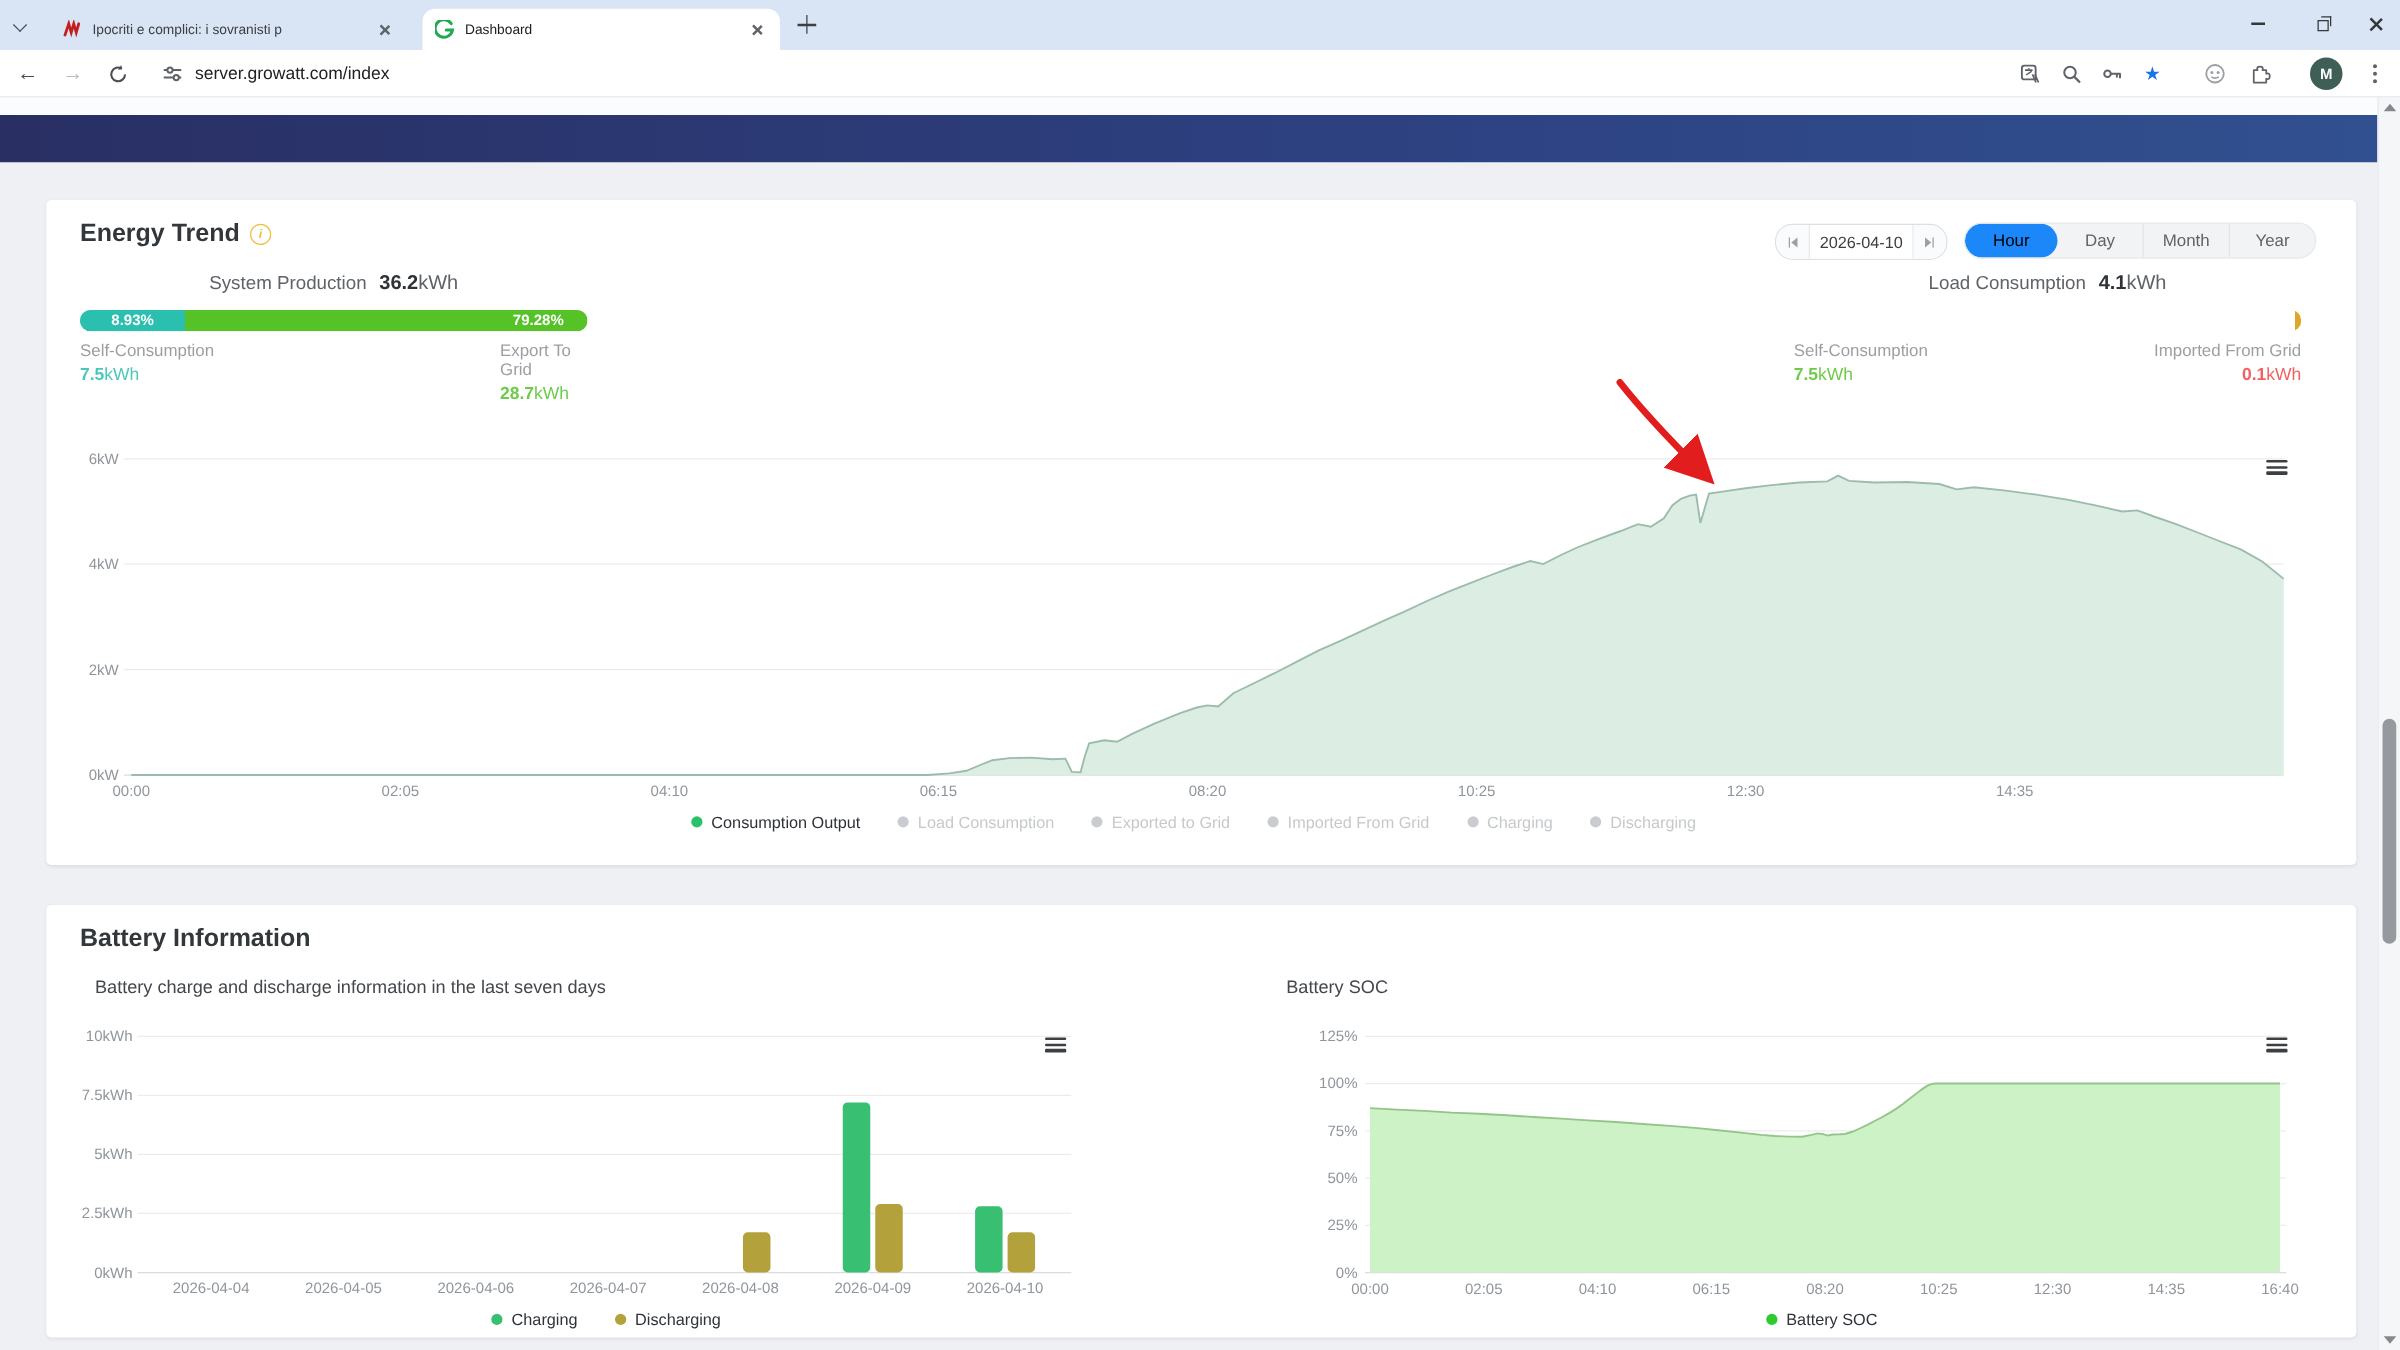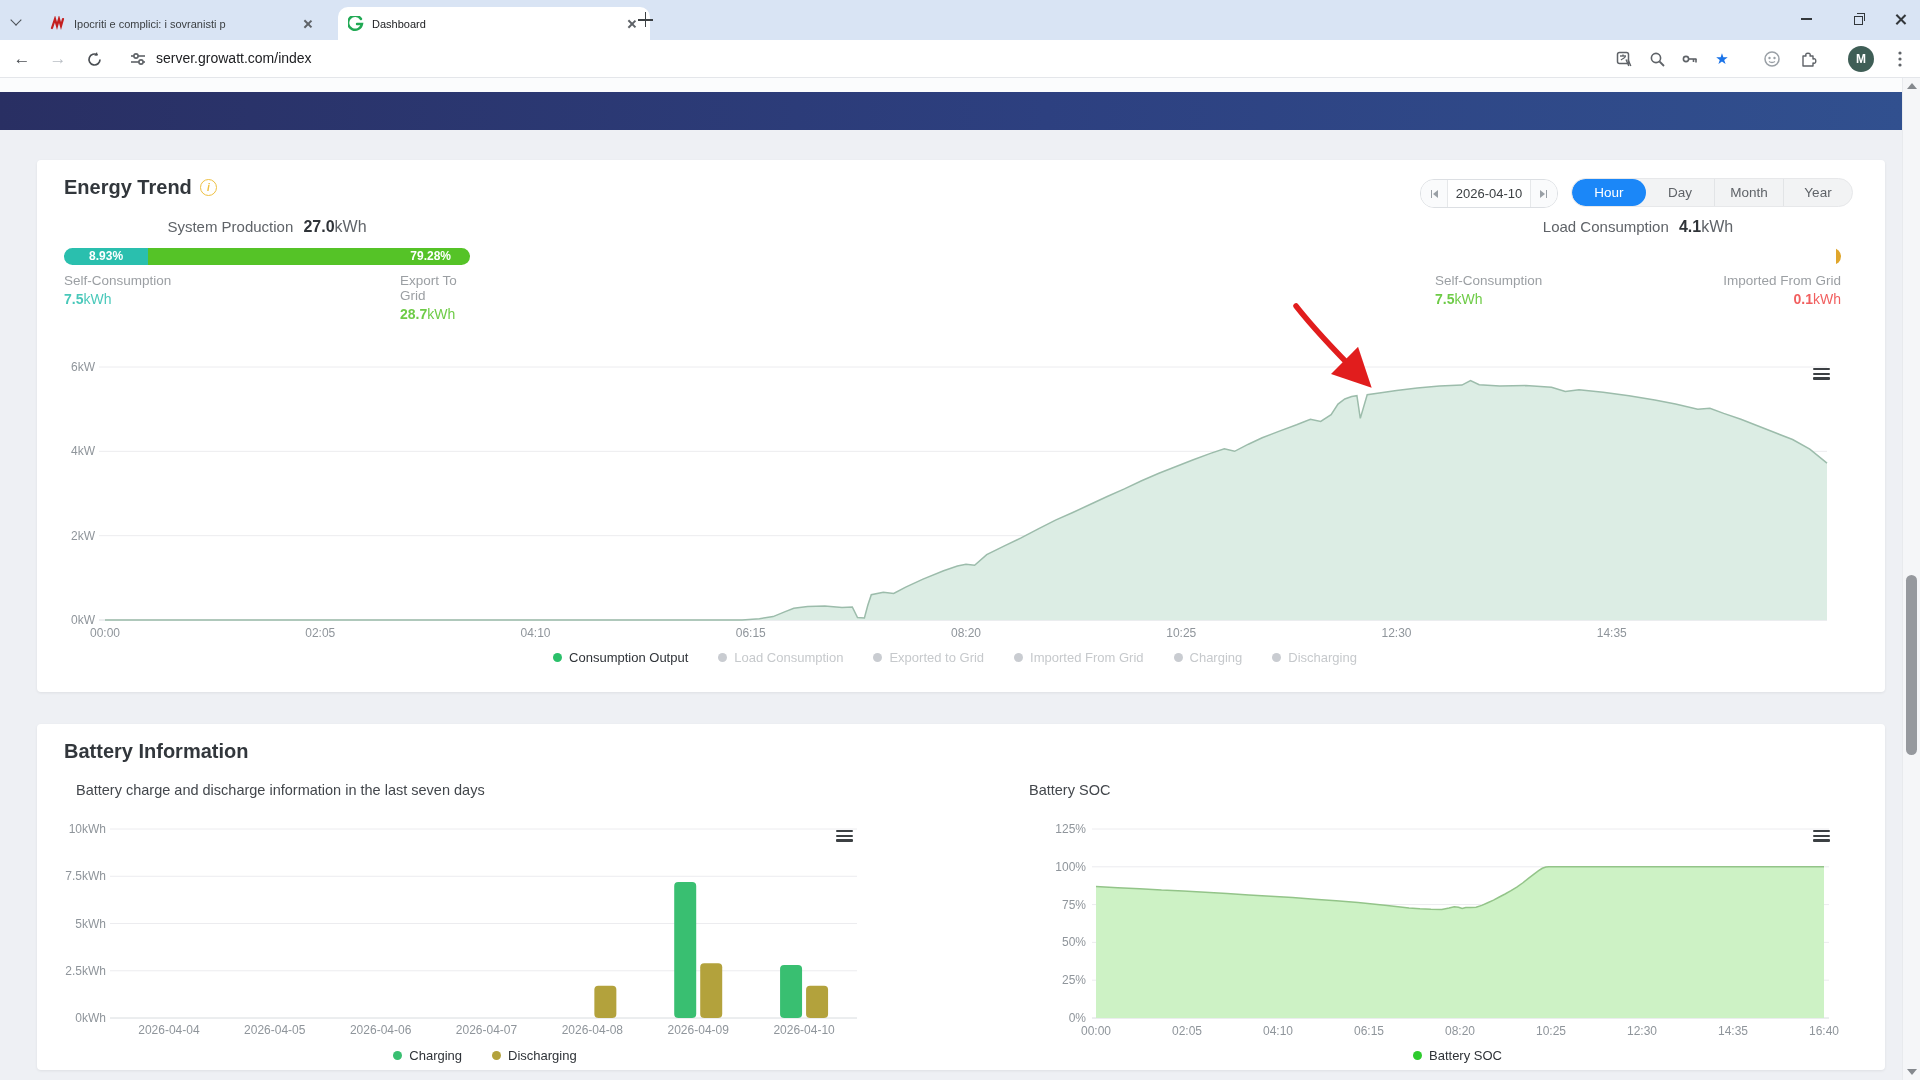--- a/index.html
+++ b/index.html
@@ -6,21 +6,21 @@
   #screen{position:relative;width:1920px;height:1080px;overflow:hidden;
     font-family:"Liberation Sans",sans-serif;background:#eef1f5;}
   
   .tabstrip{position:absolute;left:0;top:0;width:1920px;height:40px;background:#d9e4f4;}
   .tsearch{position:absolute;left:12px;top:14px;width:10px;height:10px;}
   .tsearch::before{content:"";position:absolute;left:0;top:2px;width:7px;height:7px;
     border-right:1.8px solid #4a5056;border-bottom:1.8px solid #4a5056;transform:rotate(45deg);}
   .tab{position:absolute;top:7px;height:33px;display:flex;align-items:center;gap:8px;
     padding:0 10px;font-size:11px;color:#3c4043;box-sizing:border-box;}
   .tab.inactive{left:40px;width:286px;}
-  .tab.active{left:338px;width:312px;background:#fff;border-radius:10px 10px 0 0;color:#202124;}
+  .tab.active{left:338px;width:286px;background:#fff;border-radius:10px 10px 0 0;color:#202124;}
   .tab-title{flex:1;white-space:nowrap;overflow:hidden;}
   .xicon{position:relative;width:16px;height:16px;flex:0 0 16px;}
   .xicon::before,.xicon::after{content:"";position:absolute;left:7.3px;top:3px;width:1.5px;height:10px;background:#5f6368;}
   .xicon::before{transform:rotate(45deg);} .xicon::after{transform:rotate(-45deg);}
   .newtab{position:absolute;left:638px;top:12px;width:16px;height:16px;}
   .newtab::before{content:"";position:absolute;left:0;top:7px;width:15px;height:1.7px;background:#3c4043;}
   .newtab::after{content:"";position:absolute;left:6.6px;top:0;width:1.7px;height:15px;background:#3c4043;}
   .wctl{position:absolute;top:0;width:46px;height:38px;display:flex;align-items:center;justify-content:center;}
   .ic-min{width:11px;height:1.6px;background:#33373b;}
   .ic-restore{position:relative;width:10px;height:10px;}
@@ -73,21 +73,21 @@
   .tri{width:0;height:0;border-top:4px solid transparent;border-bottom:4px solid transparent;}
   .tri.l{border-right:5px solid #9aa0a6;} .tri.r{border-left:5px solid #9aa0a6;}
   .tbar{width:1.5px;height:8px;background:#9aa0a6;margin:0 1px;}
   .dp-date{width:82px;text-align:center;font-size:13px;color:#3c4043;background:#fff;
     border-left:1px solid #e6e8ea;border-right:1px solid #e6e8ea;height:100%;line-height:27px;}
   .segmented{position:absolute;left:1534px;top:18px;height:29px;display:flex;border-radius:15px;overflow:hidden;
     background:#f2f3f4;border:1px solid #e7e8ea;box-sizing:border-box;}
   .seg-btn{min-width:64px;padding:0 2px;font-size:13.5px;color:#5f6368;display:flex;align-items:center;
     justify-content:center;border-right:1px solid #e2e4e6;}
   .seg-btn:last-child{border-right:none;}
-  .seg-btn.on{background:#1b87f8;color:#ffffff;border-radius:15px;min-width:70px;border-right:none;}
+  .seg-btn.on{background:#1b87f8;color:#000000;border-radius:15px;min-width:70px;border-right:none;}
   
   svg text{font-family:"Liberation Sans",sans-serif;font-size:12px;fill:#8f959b;}
   .hamb{position:absolute;width:17px;height:13px;}
   .hamb i{display:block;height:2.2px;background:#3c4043;margin-bottom:2.5px;border-radius:1px;}
   .legend{position:absolute;display:flex;justify-content:center;align-items:center;gap:30px;font-size:13px;color:#2f3338;}
   .leg-item{display:flex;align-items:center;gap:7px;}
   .leg-dot{width:9px;height:9px;border-radius:50%;}
   .leg-item.inactive{color:#c6c9cc;}
   .sub-title{position:absolute;font-size:14.5px;color:#43474c;}
   
@@ -228,21 +228,21 @@
       <div class="segmented" id="range-group">
           <div class="seg-btn on">Hour</div>
           <div class="seg-btn">Day</div>
           <div class="seg-btn">Month</div>
           <div class="seg-btn">Year</div>
         </div>
 
       <div class="statblock left">
         <div class="stat-head">
           <span>System Production</span>
-          <b id="prod-val"><span>27.0</span><span style="font-weight:normal;color:#5f6368;">kWh</span></b>
+          <b id="prod-val"><span>36.2</span><span style="font-weight:normal;color:#5f6368;">kWh</span></b>
         </div>
         <div class="statbar">
           <div class="seg segC" id="prod-seg-l" style="width: 20.72%; background: rgb(42, 191, 174);">
               <span class="pct">8.93%</span>
             </div>
           <div class="seg segE" id="prod-seg-r" style="width: 79.28%; background: rgb(85, 195, 39);">
               <span class="pct">79.28%</span>
             </div>
         </div>
         <div class="cols">

